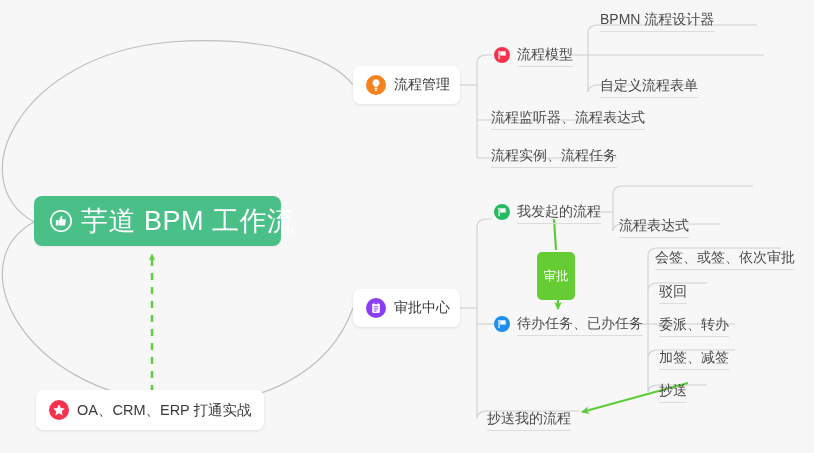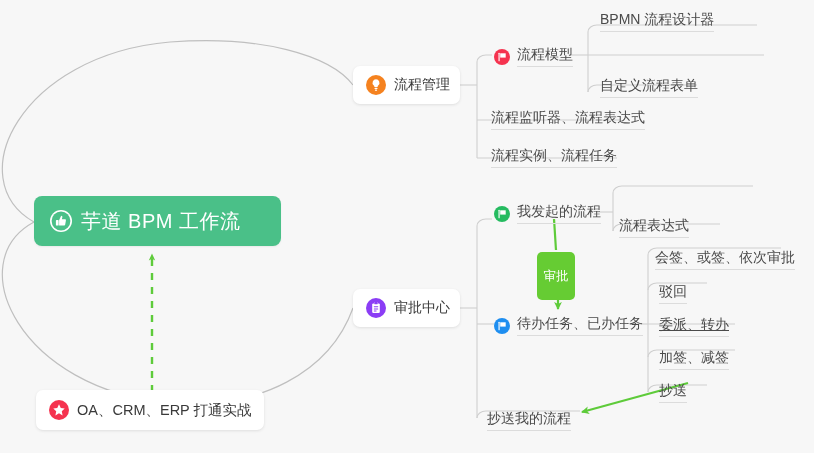--- a/index.html
+++ b/index.html
@@ -20,21 +20,21 @@
     width:247px;height:50px;
     background:#4ac088;
     border-radius:8px;
     display:flex;align-items:center;
     box-sizing:border-box;
     padding:0 16px;
     box-shadow:0 1px 2px rgba(0,0,0,.06);
   }
   .root-label{
     color:#ffffff;
-    font-size:20px;
+    font-size:27px;
     letter-spacing:.5px;
     margin-left:9px;
     white-space:nowrap;
   }
 
   
   .card{
     position:absolute;
     background:#ffffff;
     border-radius:7px;
@@ -54,21 +54,21 @@
   
   .leaf{
     position:absolute;
     font-size:14px;
     color:#4a4a4a;
     white-space:nowrap;
     line-height:15px;
     padding-bottom:4px;
   }
   .leaf.ul{border-bottom:1px solid #dcdcdc;}
-  .leaf.withicon{display:flex;align-items:center;border-bottom:none;padding-bottom:0;}
+  .leaf.withicon{display:flex;border-bottom:none;padding-bottom:0;}
   .leaf.withicon .lf-txt{margin-left:7px;padding-bottom:4px;border-bottom:1px solid #dcdcdc;}
 
   
   .badge{
     width:16px;height:16px;border-radius:50%;
     display:inline-flex;align-items:center;justify-content:center;
     flex:0 0 auto;
   }
   .badge svg{display:block;}
   .badge-lg{width:20px;height:20px;}
@@ -240,21 +240,21 @@
         <circle cx="8" cy="8" r="8" fill="#1e8ef0"></circle>
         <rect x="4.5" y="3.8" width="1.15" height="8.4" rx="0.55" fill="#ffffff"></rect>
         <path d="M6.2 4.3 L11.7 4.3 L11.7 8.6 L6.2 8.6 Z" fill="#ffffff"></path>
       </svg>
     </span>
     <span class="lf-txt">待办任务、已办任务</span>
   </div>
 
   <div class="leaf ul" style="left:655px;top:250px;">会签、或签、依次审批</div>
   <div class="leaf ul" style="left:659px;top:284px;">驳回</div>
-  <div class="leaf ul" style="left:659px;top:317px;text-decoration:underline;">委派、转办</div>
+  <div class="leaf ul" style="left:659px;top:317px;">委派、转办</div>
   <div class="leaf ul" style="left:659px;top:350px;">加签、减签</div>
   <div class="leaf ul" style="left:659px;top:383px;">抄送</div>
 
   <div class="leaf ul" style="left:487px;top:411px;">抄送我的流程</div>
 
   <div class="chip" id="chip-approve">
     <span>审批</span>
   </div>
 
   <div class="card" id="node-integration">

